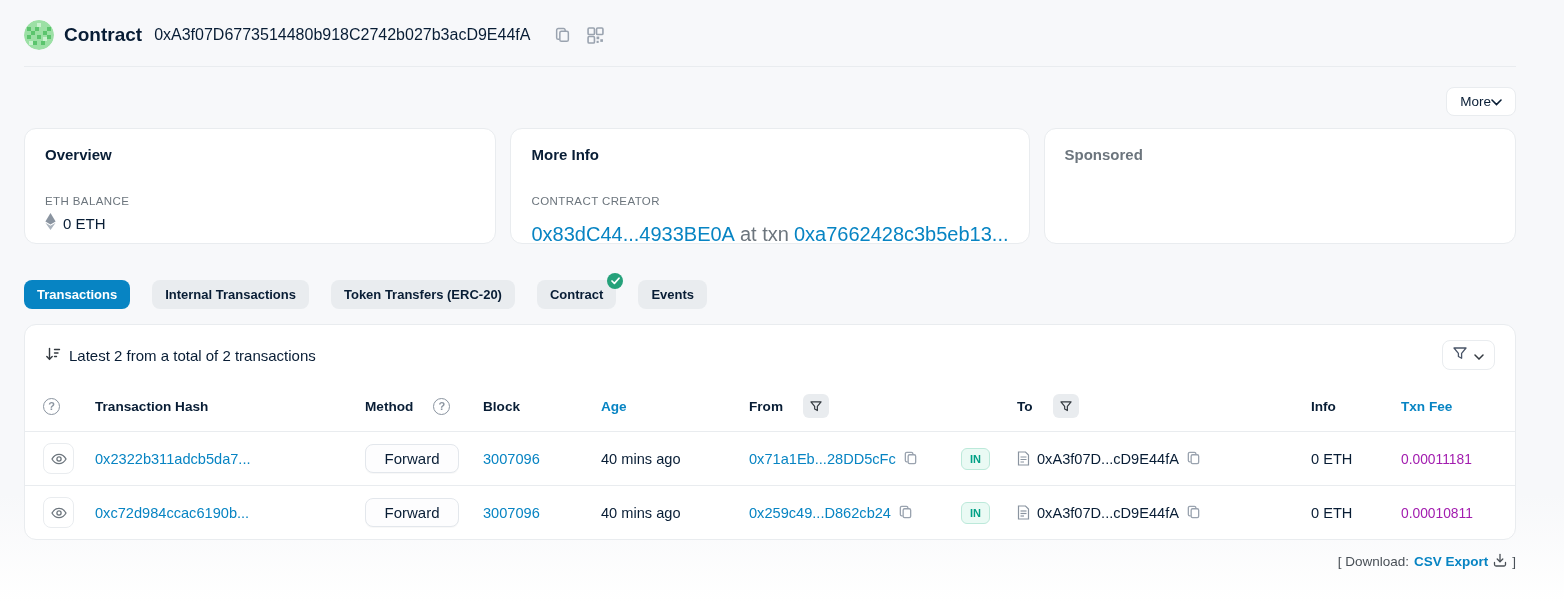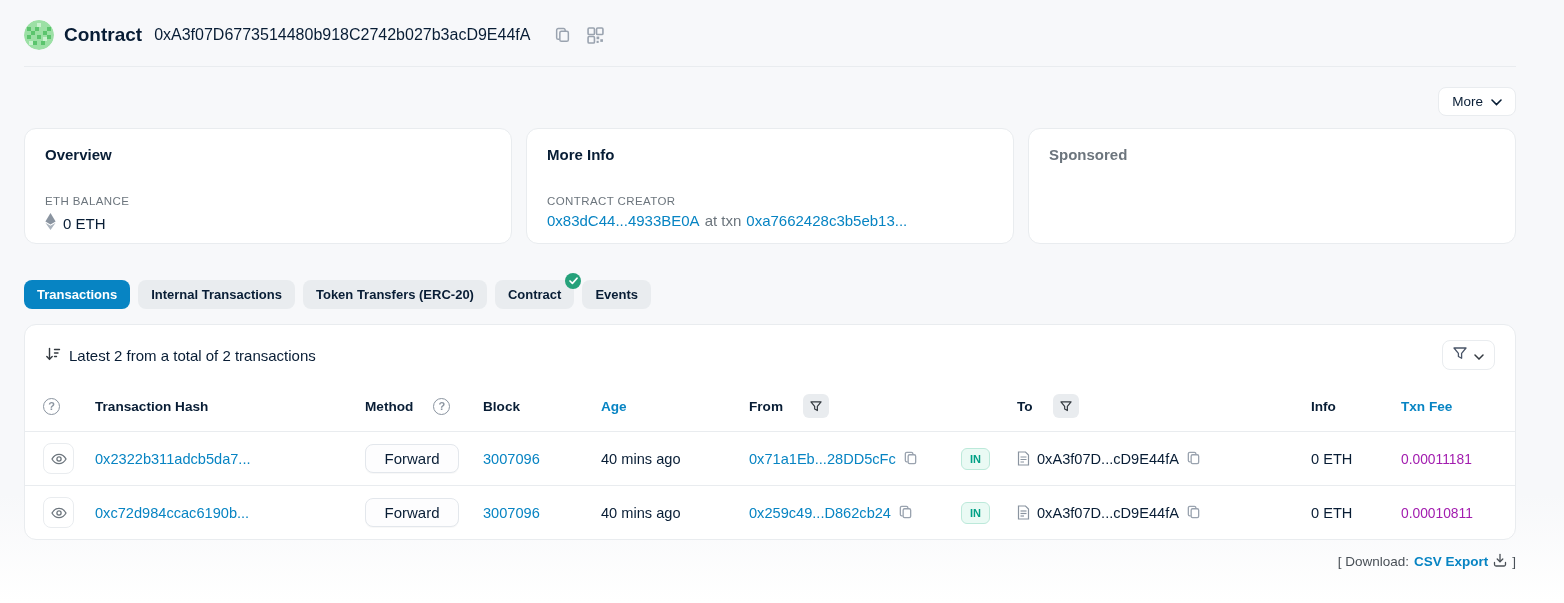--- a/index.html
+++ b/index.html
@@ -15,34 +15,34 @@
   
   .hdr { display:flex; align-items:center; gap:10px; padding:20px 0 16px 0; border-bottom:1px solid #e9ecef; }
   .identicon { width:30px; height:30px; border-radius:50%; overflow:hidden; flex:0 0 auto; }
   .hdr-type { font-size:19px; font-weight:700; }
   .hdr-addr { font-size:16px; font-weight:400; margin-left:2px; }
   .hdr-icons { display:flex; align-items:center; gap:16px; margin-left:14px; color:#9aa3af; }
   .icon-btn { display:inline-flex; align-items:center; justify-content:center; cursor:pointer; background:none; border:none; color:#9aa3af; }
 
   
   .more-row { display:flex; justify-content:flex-end; margin:20px 0 12px 0; }
-  .more-btn { display:inline-flex; align-items:center; gap:8px; background:#fff; border:1px solid #e9ecef; border-radius:8px; padding:6px 13px; font-size:13.5px; font-weight:500; color:#081d35; cursor:pointer; font-family:inherit; }
+  .more-btn { display:inline-flex; align-items:center; background:#fff; border:1px solid #e9ecef; border-radius:8px; padding:6px 13px; font-size:13.5px; font-weight:500; color:#081d35; cursor:pointer; font-family:inherit; }
 
   
   .cards { display:grid; grid-template-columns:1fr 1fr 1fr; gap:14px; }
   .card { background:#fff; border:1px solid #e9ecef; border-radius:12px; padding:17px 20px; height:116px; }
   .card-title { font-size:15px; font-weight:700; }
   .card-title.muted { color:#6c757d; }
   .mini-label { margin-top:32px; font-size:11.5px; color:#6c757d; letter-spacing:.4px; font-weight:400; }
   .balance-line { margin-top:6px; display:flex; align-items:center; gap:7px; font-size:15px; }
-  .creator-line { margin-top:5px; font-size:15px; color:#6c757d; display:flex; align-items:center; gap:5px; white-space:nowrap; }
+  .creator-line { margin-top:16px; font-size:20px; color:#6c757d; display:flex; align-items:center; gap:5px; white-space:nowrap; }
   a.blue, .blue-link { color:#0784c3; text-decoration:none; cursor:pointer; }
 
   
-  .tabs { display:flex; gap:8px; margin-top:36px; }
+  .tabs { display:flex; gap:22px; margin-top:36px; }
   .tab { position:relative; background:#e9ecef; color:#081d35; border:none; border-radius:8px; padding:7px 13px; font-size:13px; font-weight:600; cursor:pointer; font-family:inherit; }
   .tab.active { background:#0784c3; color:#fff; }
   .tab .verify-badge { position:absolute; top:-7px; right:-7px; width:16px; height:16px; border-radius:50%; background:#25a17a; display:flex; align-items:center; justify-content:center; }
 
   
   .table-card { margin-top:15px; background:#fff; border:1px solid #e9ecef; border-radius:12px; overflow:hidden; }
   .table-card-hd { display:flex; align-items:center; justify-content:space-between; padding:15px 20px 12px 20px; }
   .summary { display:flex; align-items:center; gap:8px; font-size:15px; color:#081d35; }
   .filter-btn { display:inline-flex; align-items:center; gap:7px; background:#fff; border:1px solid #e9ecef; border-radius:8px; padding:6px 10px; cursor:pointer; color:#4a5568; }
 

